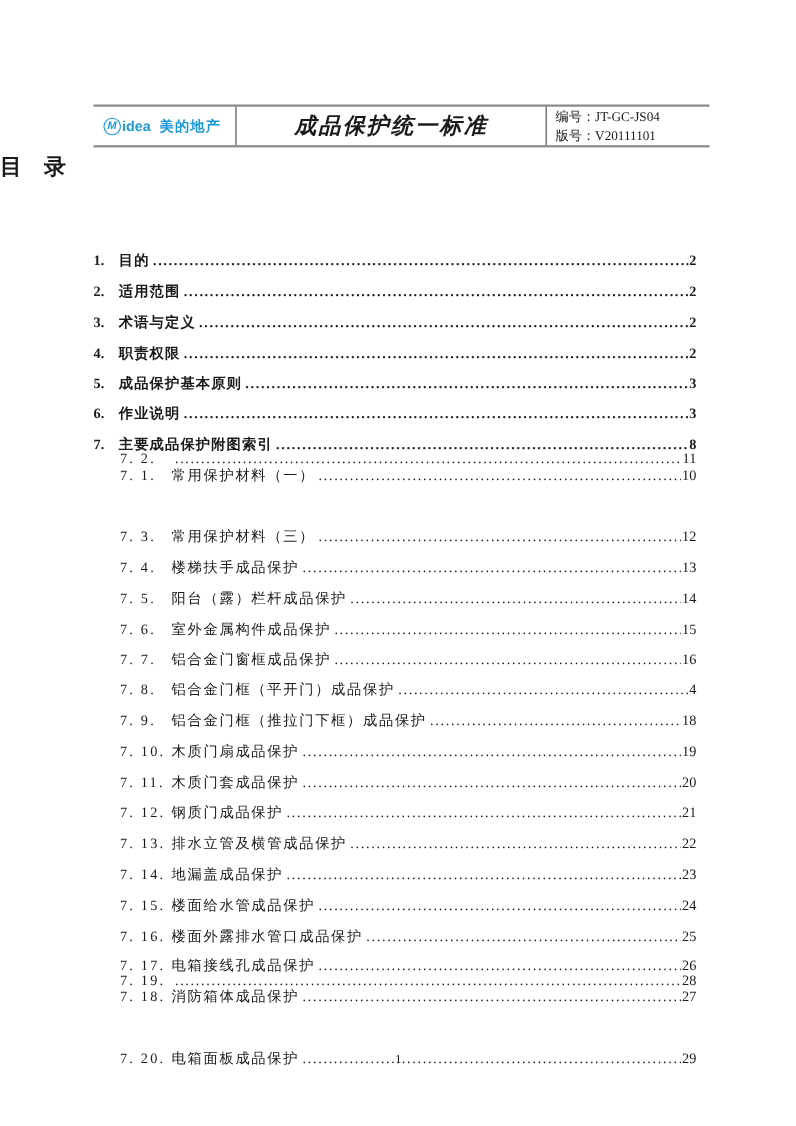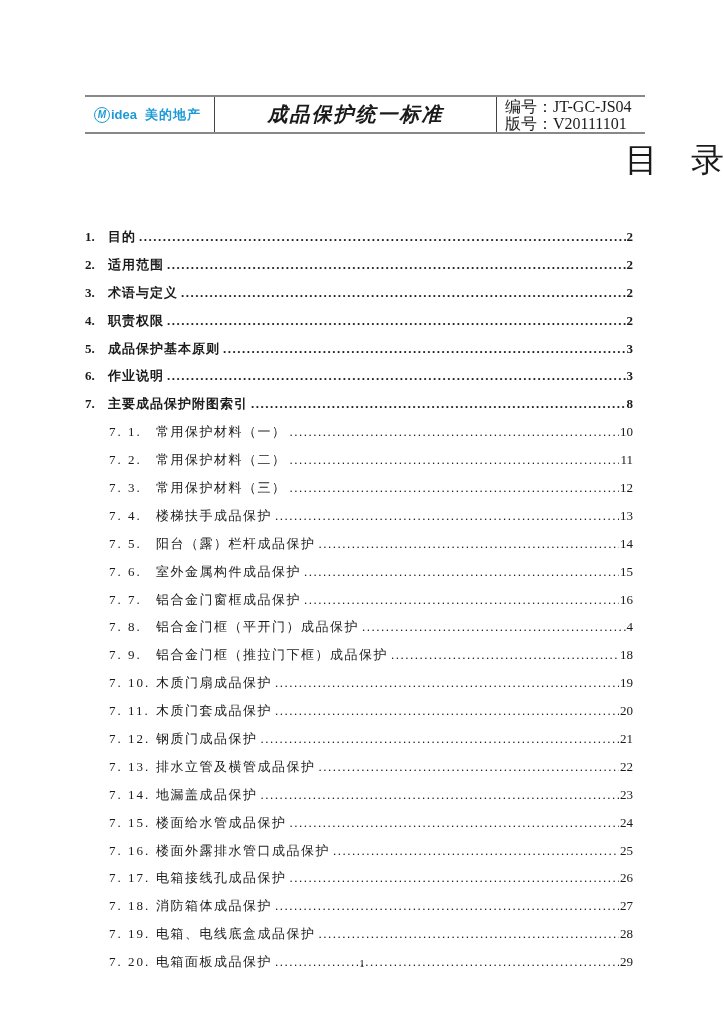--- a/index.html
+++ b/index.html
@@ -62,34 +62,34 @@
     font-weight: bold;
     letter-spacing: 2px;
     font-style: italic;
   }
   .cell-meta {
     width: 148px;
     flex-direction: column;
     align-items: flex-start;
     justify-content: center;
     padding-left: 8px;
-    font-size: 16px;
+    font-size: 12px;
     line-height: 17px;
     white-space: nowrap;
   }
 
   
   .toc-heading {
     position: absolute;
     top: 138px;
     left: 0;
     width: 100%;
-    text-align: right;
-    font-size: 33px;
-    font-weight: normal;
+    text-align: left;
+    font-size: 20px;
+    font-weight: bold;
   }
 
   
   .toc-list {
     position: absolute;
     left: 85px;
     top: 180px;
     width: 548px;
   }
   .toc-row {
@@ -197,21 +197,20 @@
 
   <div class="toc-row sub">
     <span class="num">7. 1.</span>
     <span class="title">常用保护材料（一）</span>
     <span class="dots"></span>
     <span class="page">10</span>
   </div>
 
   <div class="toc-row sub">
     <span class="num">7. 2.</span>
-    <span class="title">常用保护材料（二）</span>
     <span class="dots"></span>
     <span class="page">11</span>
   </div>
 
   <div class="toc-row sub">
     <span class="num">7. 3.</span>
     <span class="title">常用保护材料（三）</span>
     <span class="dots"></span>
     <span class="page">12</span>
   </div>
@@ -316,21 +315,20 @@
 
   <div class="toc-row sub">
     <span class="num">7. 18.</span>
     <span class="title">消防箱体成品保护</span>
     <span class="dots"></span>
     <span class="page">27</span>
   </div>
 
   <div class="toc-row sub">
     <span class="num">7. 19.</span>
-    <span class="title">电箱、电线底盒成品保护</span>
     <span class="dots"></span>
     <span class="page">28</span>
   </div>
 
   <div class="toc-row sub">
     <span class="num">7. 20.</span>
     <span class="title">电箱面板成品保护</span>
     <span class="dots"></span>
     <span class="page">29</span>
   </div>

